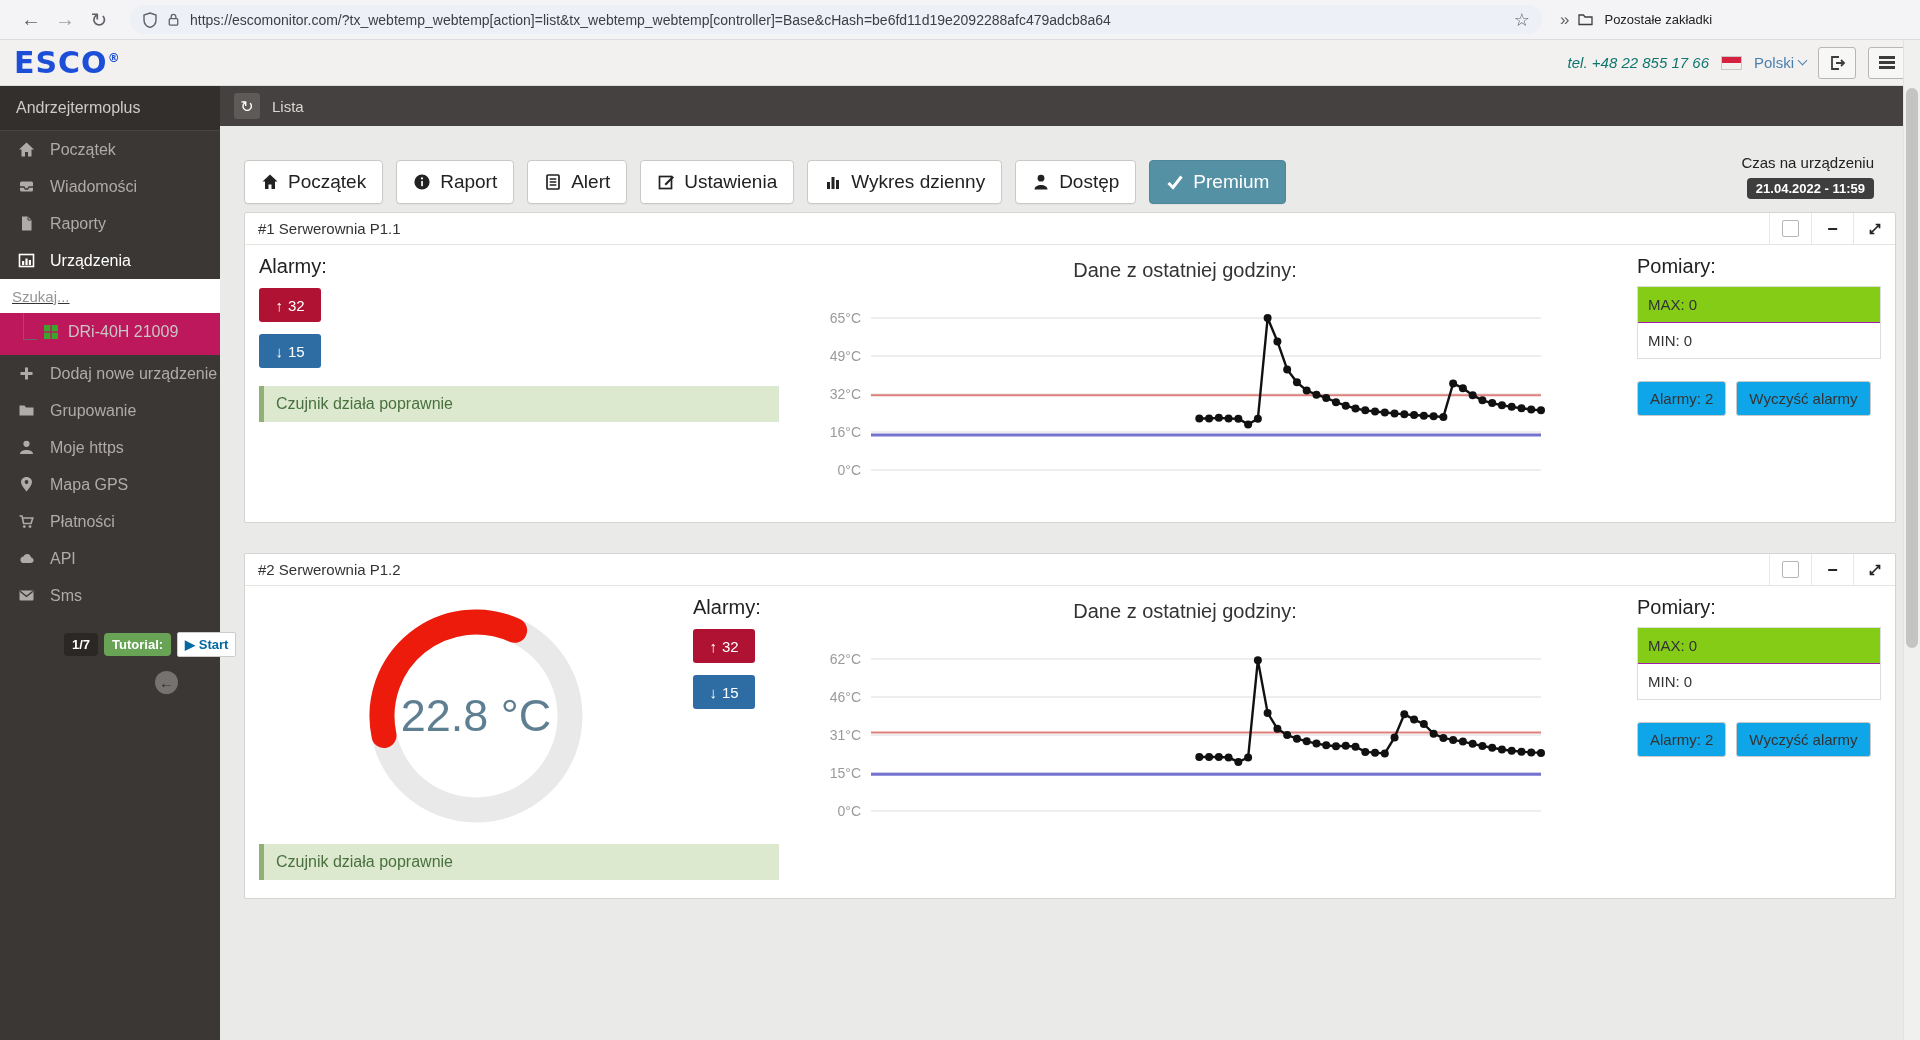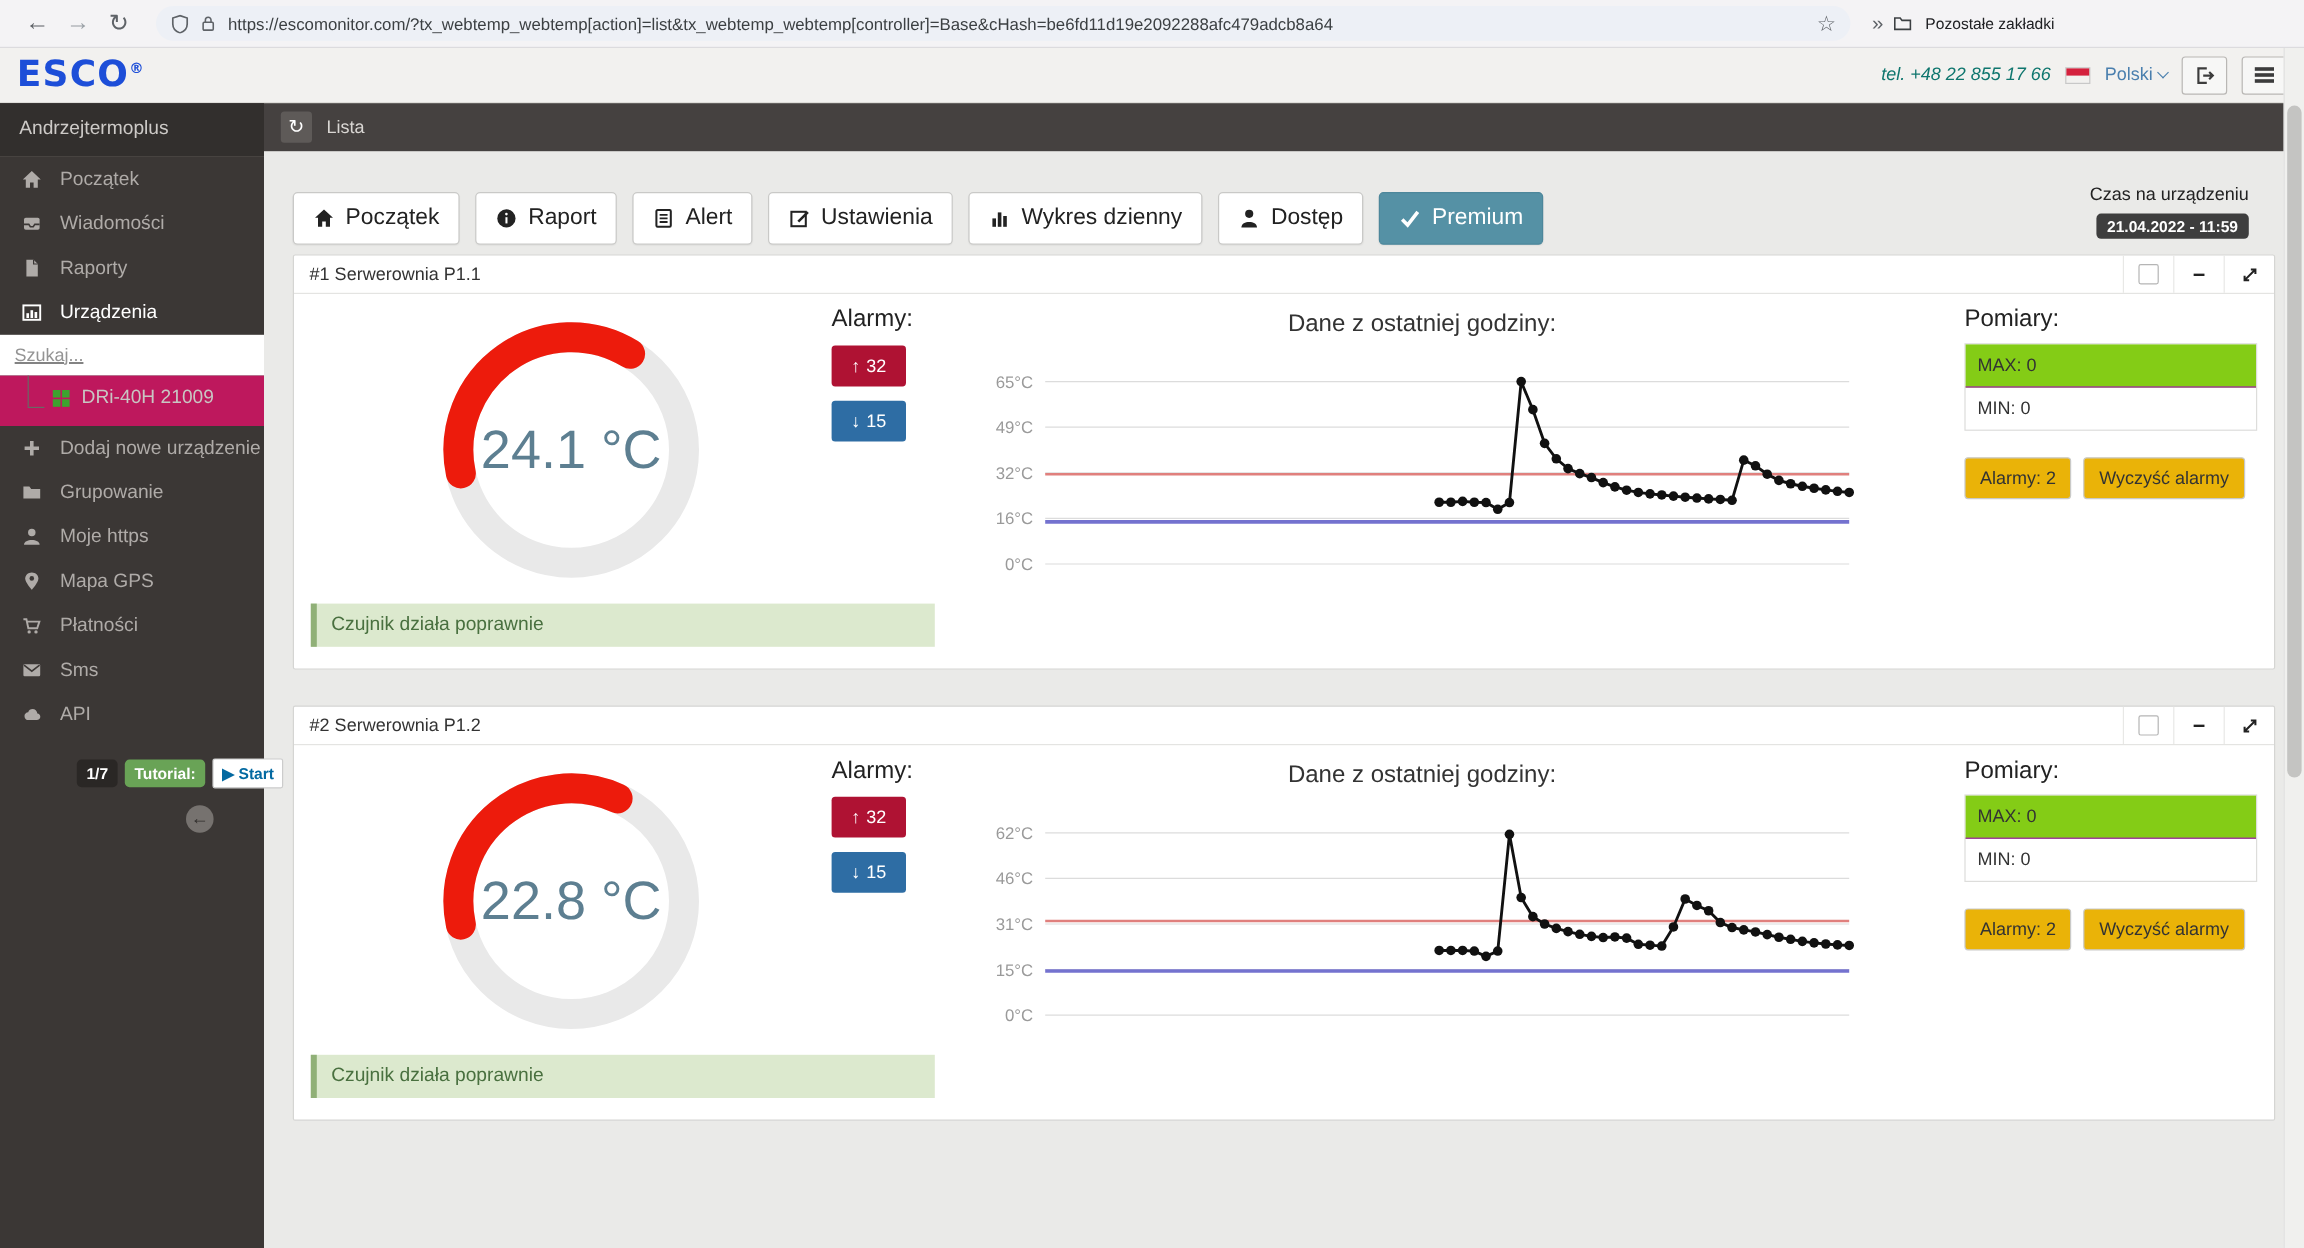--- a/index.html
+++ b/index.html
@@ -97,21 +97,21 @@
 
   .chart-col { margin-left:36px; width:740px; flex:none; }
   .chart-title { text-align:center; font-size:20px; color:#333; margin:6px 0 6px 0; }
 
   .pomiary-col { margin-left:auto; width:244px; flex:none; }
   .pomiary-label { font-size:20px; color:#222; margin:2px 0 8px 0; }
   .pomiary-table { width:100%; border:1px solid #DDDDDB; }
   .pomiary-row { padding:9px 10px; font-size:15px; color:#333; }
   .pomiary-row.max { background:#84cc16; border-bottom:1px solid #a21caf; }
   .pomiary-buttons { margin-top:22px; display:flex; gap:10px; }
-  .pom-btn { background:#eab308; border:1px solid #C9C9C7; border-radius:3px; font-size:15px; color:#333; padding:8px 12px; cursor:pointer; font-family:"Liberation Sans",sans-serif; white-space:nowrap; }
+  .pom-btn { background:#0ea5e9; border:1px solid #C9C9C7; border-radius:3px; font-size:15px; color:#333; padding:8px 12px; cursor:pointer; font-family:"Liberation Sans",sans-serif; white-space:nowrap; }
 
   
   .scrollbar { position:absolute; right:0; top:40px; bottom:0; width:17px; background:#F0F0EE; border-left:1px solid #E2E2E0; }
   .scroll-thumb { position:absolute; left:2px; right:2px; top:48px; height:560px; background:#C4C4C2; border-radius:6px; cursor:pointer; }
 </style>
 </head>
 <body>
 
 <div class="screen">
 
@@ -243,31 +243,31 @@
       </div>
       <div class="side-item">
         <svg width="17" height="17" viewBox="0 0 17 17">
             <path d="M1.5 3 H4 L5.6 10.5 H13 L14.8 5 H4.5" fill="none" stroke="currentColor" stroke-width="1.6"></path>
             <circle cx="6.3" cy="13.6" r="1.4" fill="currentColor"></circle>
             <circle cx="12" cy="13.6" r="1.4" fill="currentColor"></circle>
           </svg>
         <span>Płatności</span>
       </div>
       <div class="side-item">
+        <svg width="17" height="17" viewBox="0 0 17 17" fill="currentColor">
+            <path d="M5 13 H12.5 C14.4 13 15.6 11.8 15.6 10.3 C15.6 8.9 14.5 7.8 13.1 7.6 C12.9 5.5 11.2 3.9 9.1 3.9 C7.4 3.9 6 4.9 5.5 6.5 C3.8 6.6 2.4 7.9 2.4 9.7 C2.4 11.5 3.5 13 5 13 Z"></path>
+          </svg>
+        <span>API</span>
+      </div>
+      <div class="side-item">
         <svg width="17" height="17" viewBox="0 0 17 17">
             <rect x="1.5" y="3.5" width="14" height="10" rx="1" fill="currentColor"></rect>
             <path d="M2 4.2 L8.5 9.3 L15 4.2" fill="none" stroke="#3B3735" stroke-width="1.3"></path>
           </svg>
         <span>Sms</span>
-      </div>
-      <div class="side-item">
-        <svg width="17" height="17" viewBox="0 0 17 17" fill="currentColor">
-            <path d="M5 13 H12.5 C14.4 13 15.6 11.8 15.6 10.3 C15.6 8.9 14.5 7.8 13.1 7.6 C12.9 5.5 11.2 3.9 9.1 3.9 C7.4 3.9 6 4.9 5.5 6.5 C3.8 6.6 2.4 7.9 2.4 9.7 C2.4 11.5 3.5 13 5 13 Z"></path>
-          </svg>
-        <span>API</span>
       </div>
 
       <div class="tutorial-row">
         <span class="step-badge">1/7</span>
         <span class="tut-badge">Tutorial:</span>
         <button class="start-btn"><span>▶</span> <span>Start</span></button>
       </div>
       <div class="back-circle">
           <span>←</span>
         </div>
@@ -352,29 +352,20 @@
               <span class="pc-cell">
                   <svg width="16" height="16" viewBox="0 0 16 16">
                     <path d="M4 12 L12 4 M8.7 3.5 H12.5 V7.3 M7.3 12.5 H3.5 V8.7" fill="none" stroke="#222" stroke-width="1.7"></path>
                   </svg>
                 </span>
             </div>
           </div>
           <div class="panel-body">
             <div class="left-region">
               <div class="gauge-row">
-                <div class="gauge-col">
-                  <div class="gauge-wrap">
-                    <svg width="244" height="244" viewBox="0 0 244 244">
-                        <circle cx="122" cy="122" r="94" fill="none" stroke="#E9E9E9" stroke-width="25"></circle>
-                        <path d="M 30.05412553102228 141.54369893686942 A 94 94 0 0 1 171.08257995692304 41.83204914199031" fill="none" stroke="#ED1B0C" stroke-width="25" stroke-linecap="round"></path>
-                      </svg>
-                    <span class="gauge-value">24.1 °C</span>
-                  </div>
-                </div>
                 <div class="alarms-col">
                   <div class="alarms-label">Alarmy:</div>
                   <button class="alarm-btn alarm-high">
                       <span class="arr">↑</span>
                       <span>32</span>
                     </button>
                   <button class="alarm-btn alarm-low">
                       <span class="arr">↓</span>
                       <span>15</span>
                     </button>

